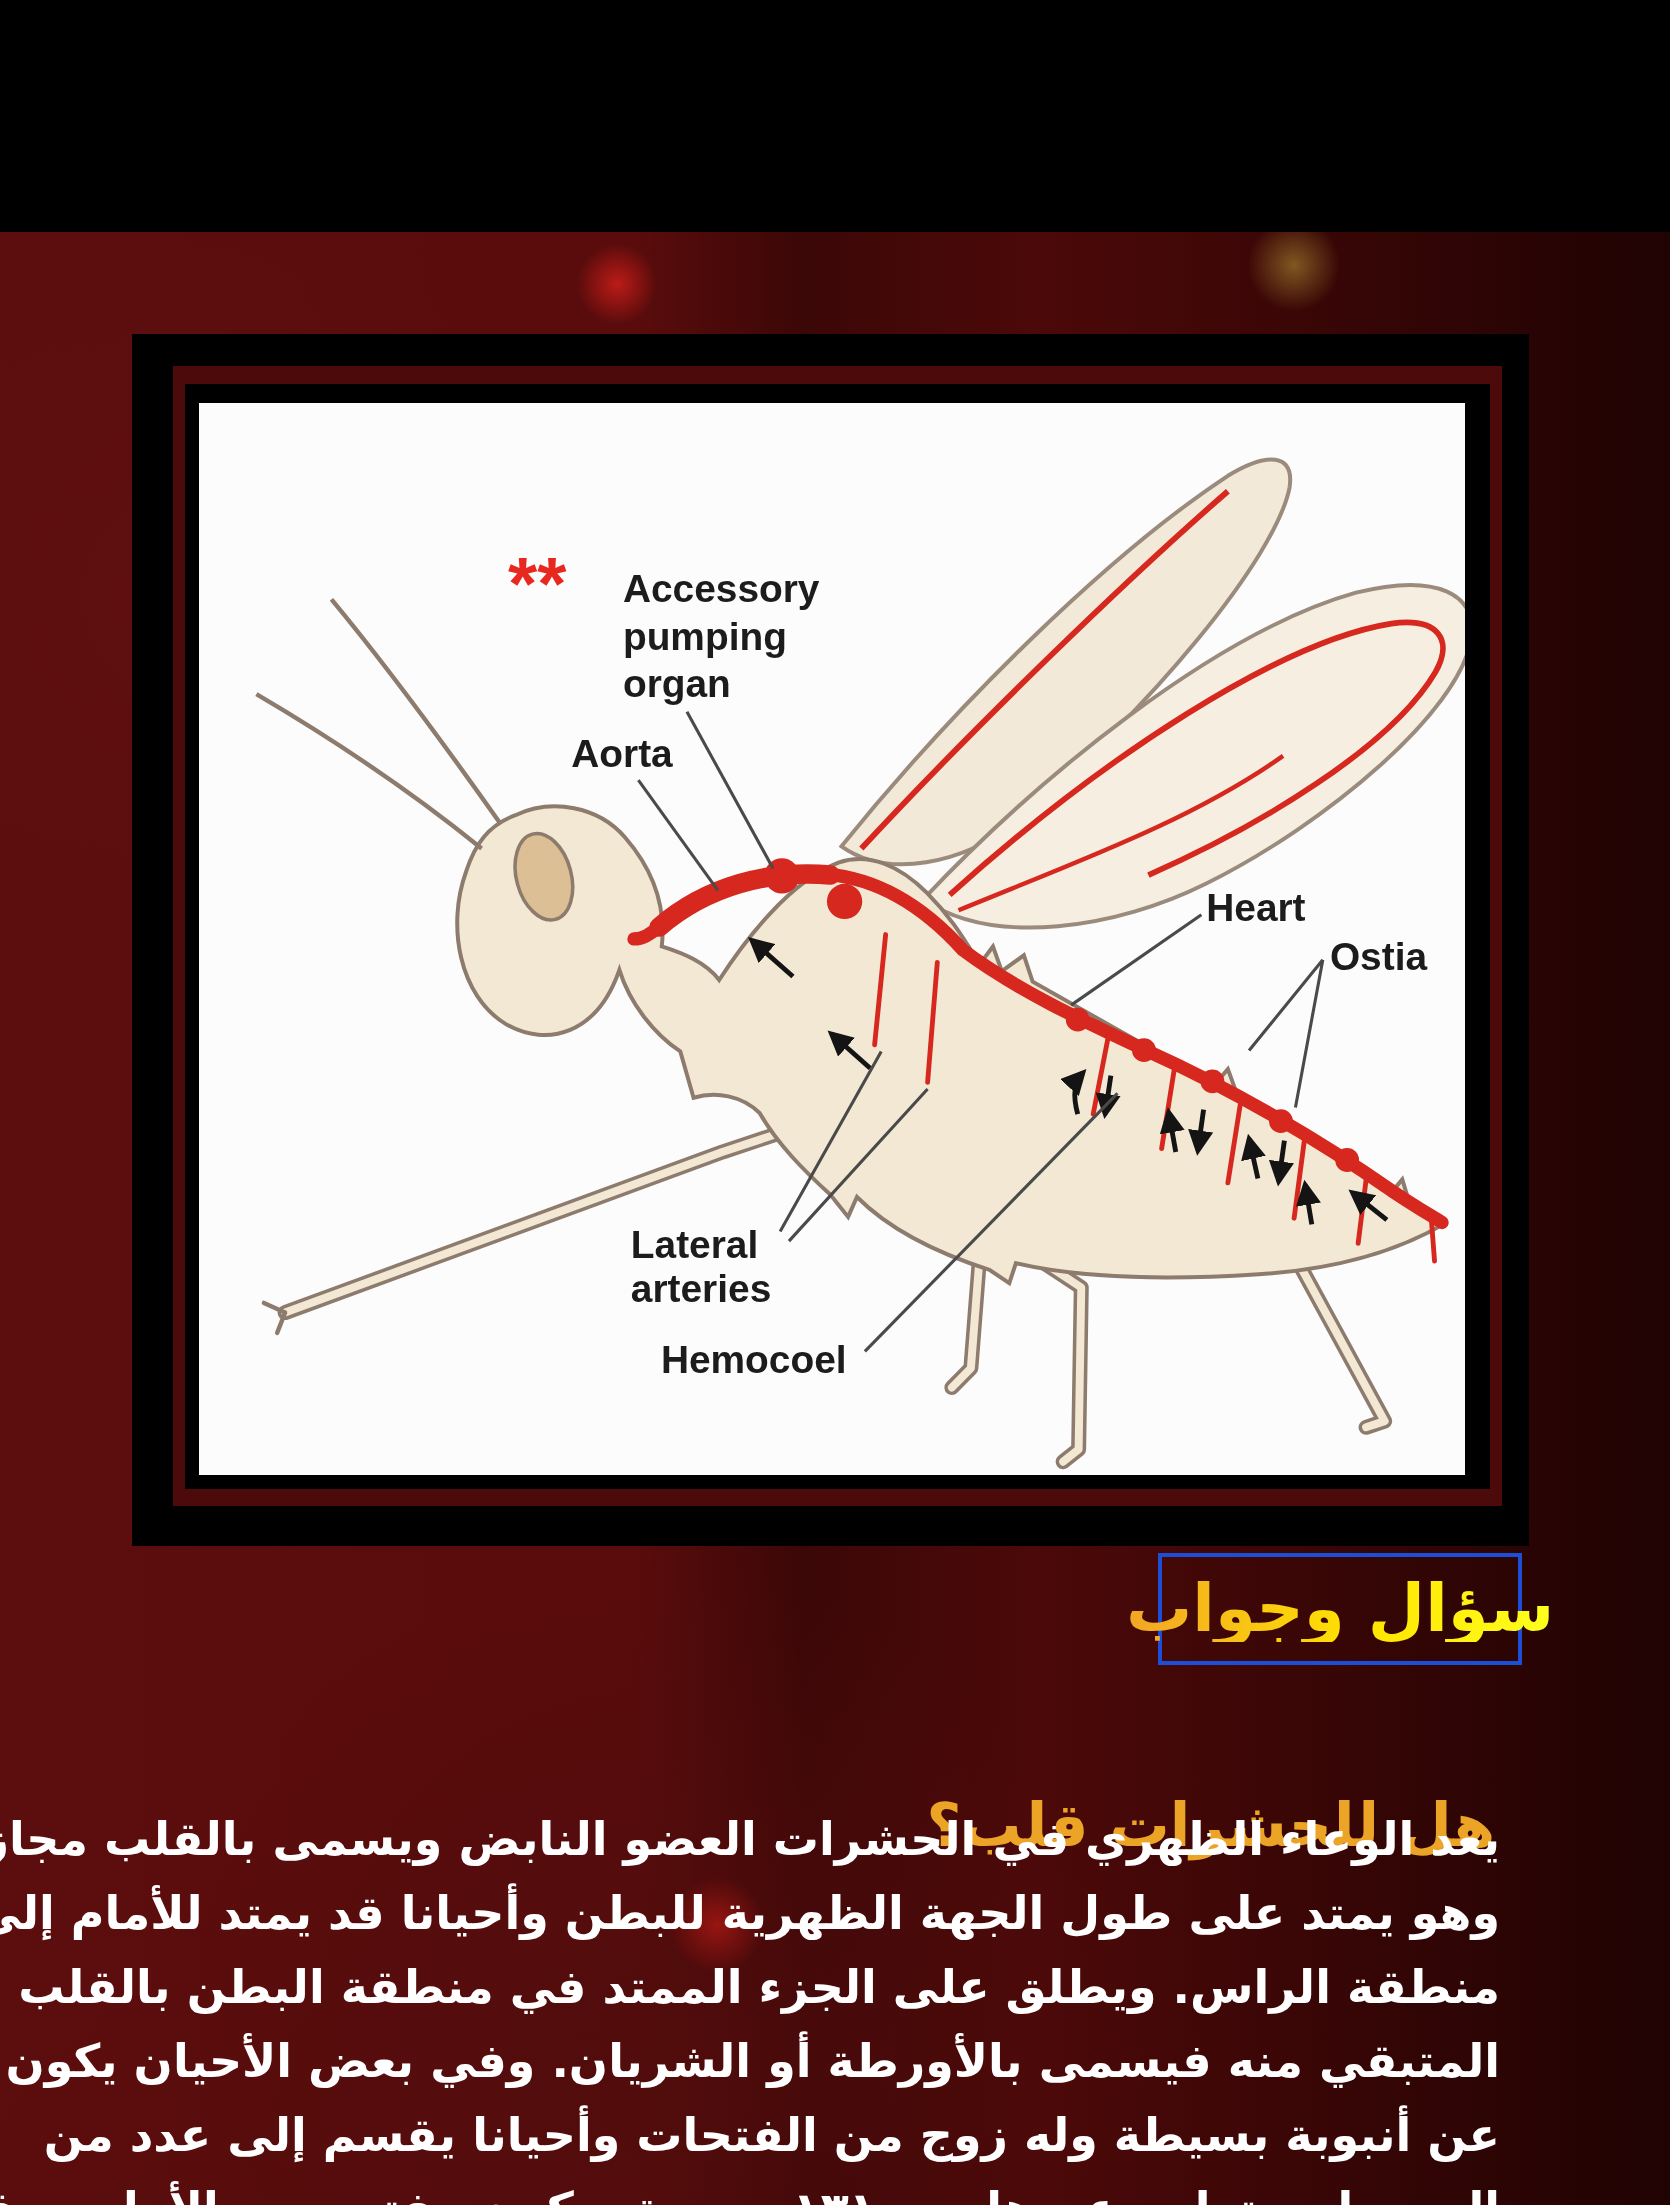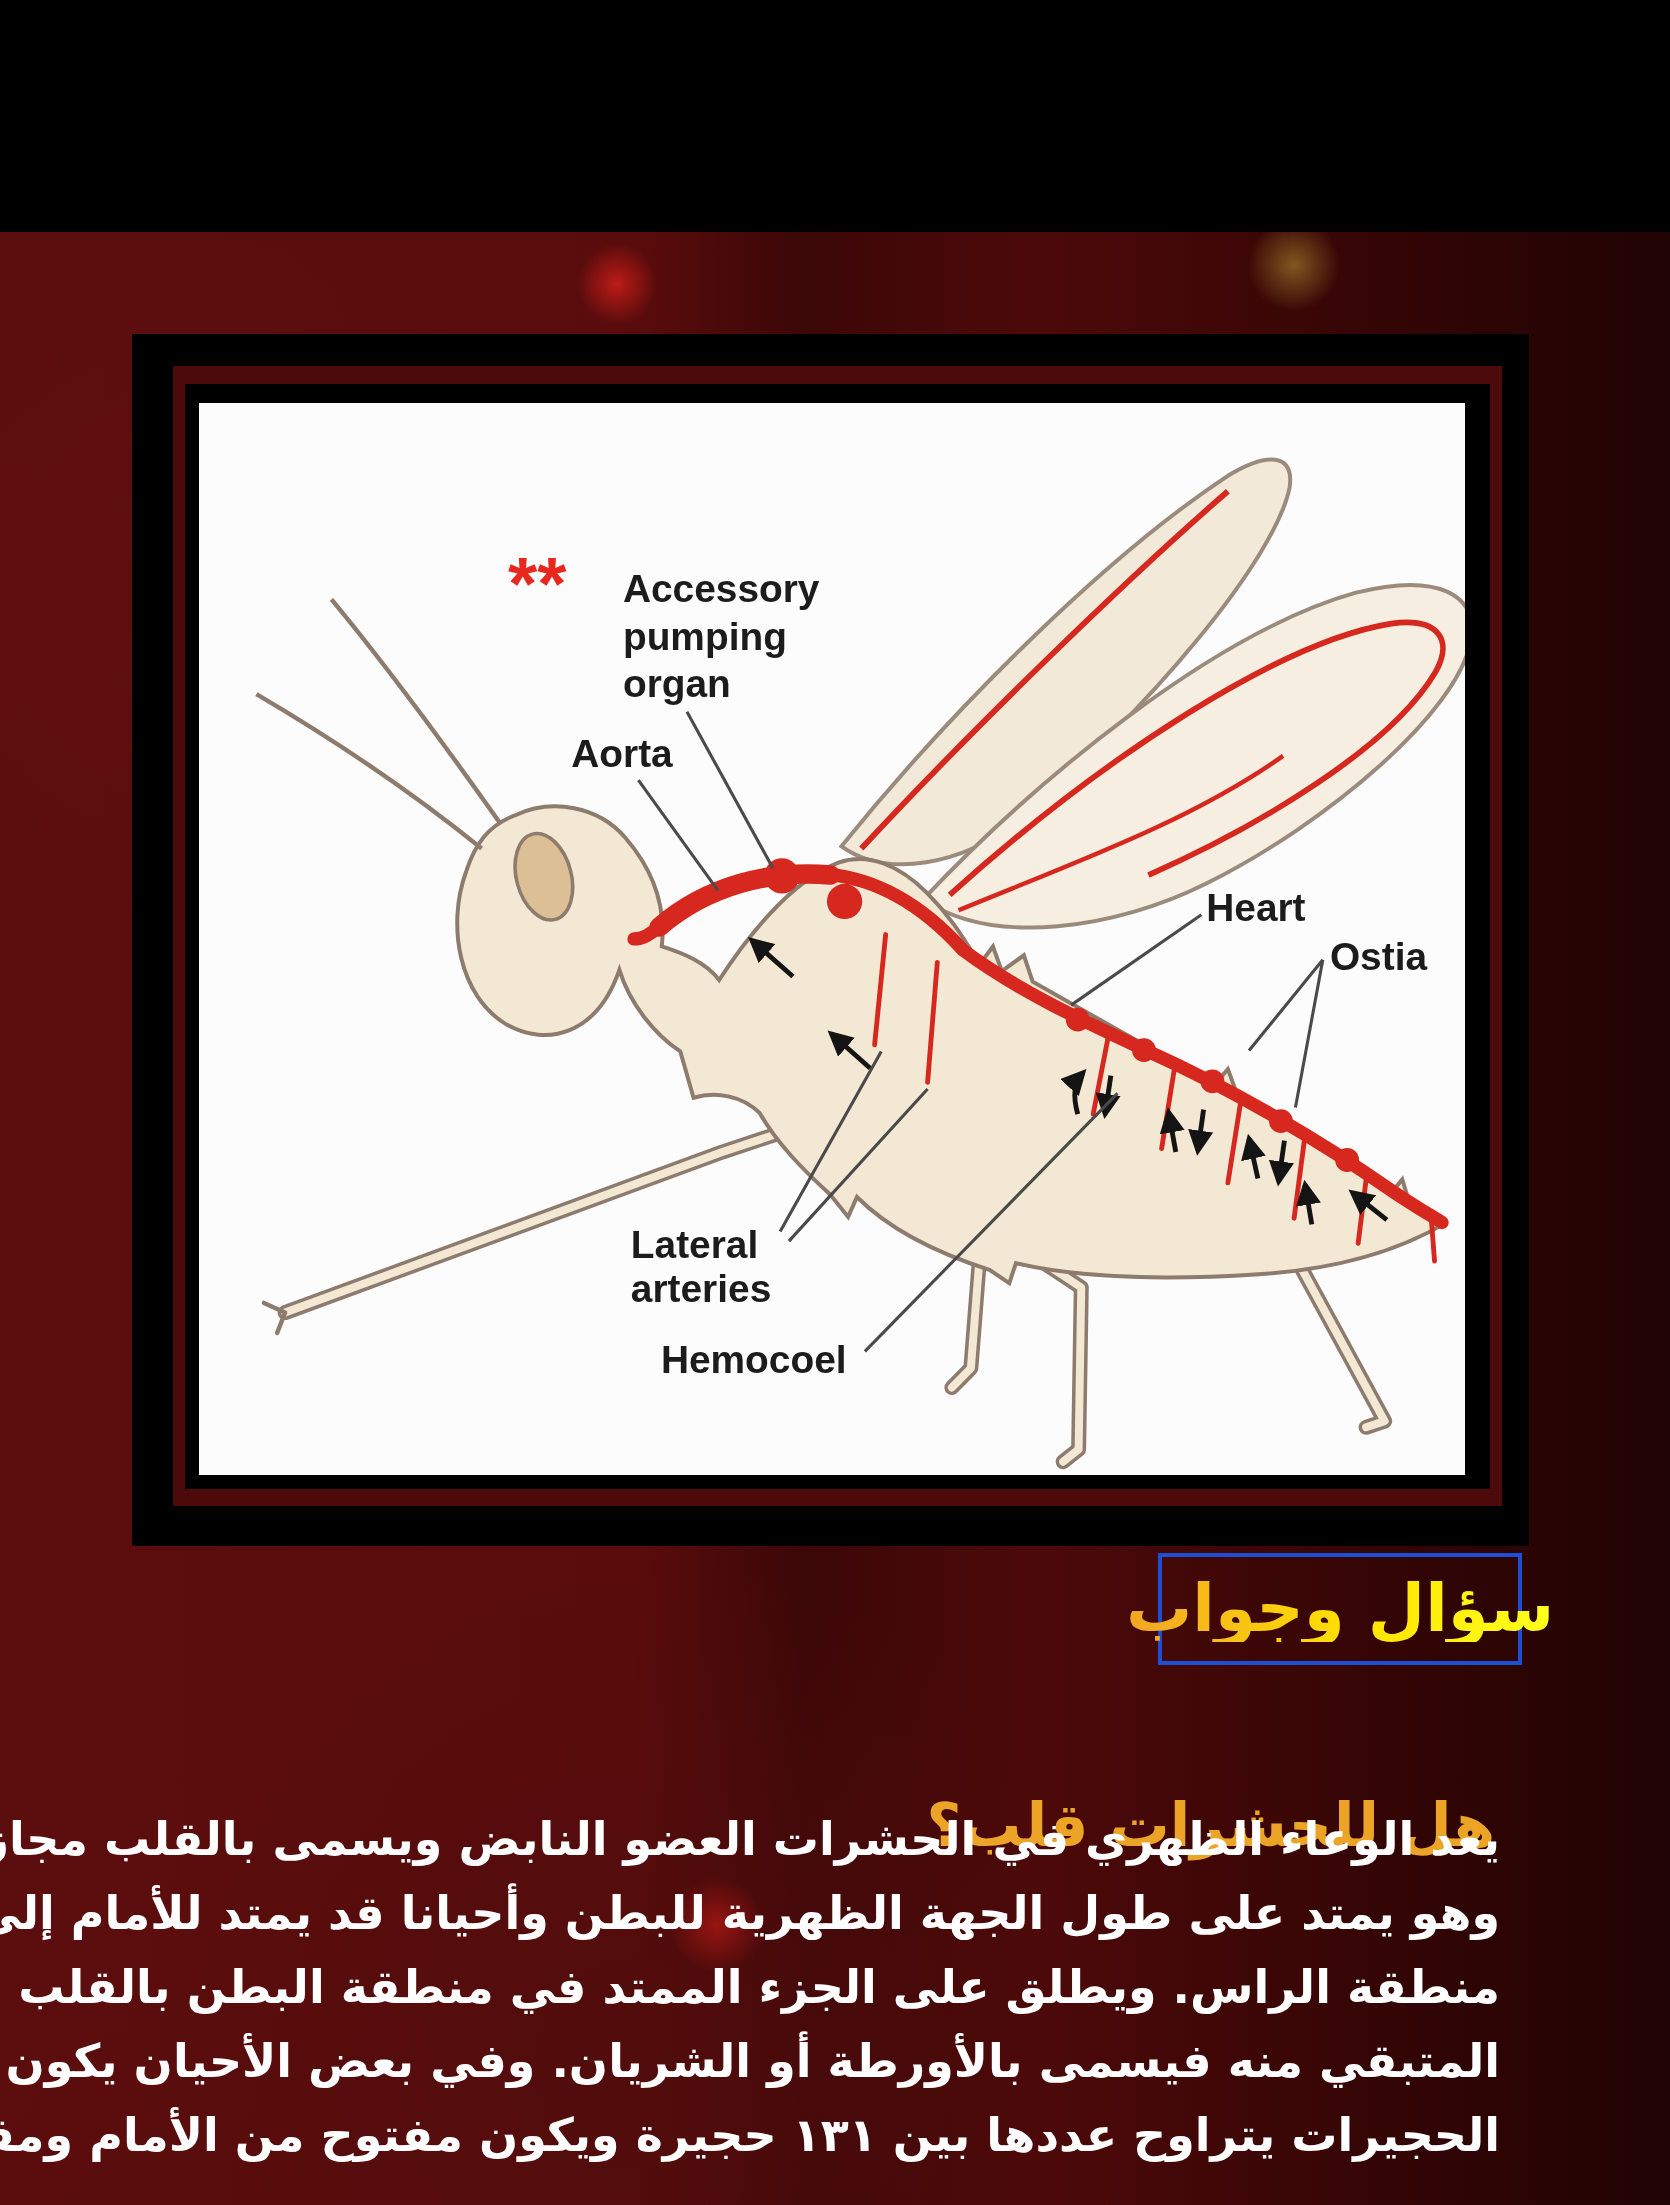--- a/index.html
+++ b/index.html
@@ -174,16 +174,17 @@
   <div class="title">سؤال وجواب</div>
 </div>
 
 <div class="q-heading">هل للحشرات قلب؟</div>
 
 <div class="answer">
   <div class="pline">يعد الوعاء الظهري في الحشرات العضو النابض ويسمى بالقلب مجازا</div>
   <div class="pline">وهو يمتد على طول الجهة الظهرية للبطن وأحيانا قد يمتد للأمام إلى</div>
   <div class="pline">منطقة الراس. ويطلق على الجزء الممتد في منطقة البطن بالقلب أما الجزء</div>
   <div class="pline">المتبقي منه فيسمى بالأورطة أو الشريان. وفي بعض الأحيان يكون عبارة</div>
+  <div class="pline">عن أنبوبة بسيطة وله زوج من الفتحات وأحيانا يقسم إلى عدد من</div>
   <div class="pline">الحجيرات يتراوح عددها بين ١٣١ حجيرة ويكون مفتوح من الأمام ومقفل</div>
 
 </div>
 
 
 </body></html>

